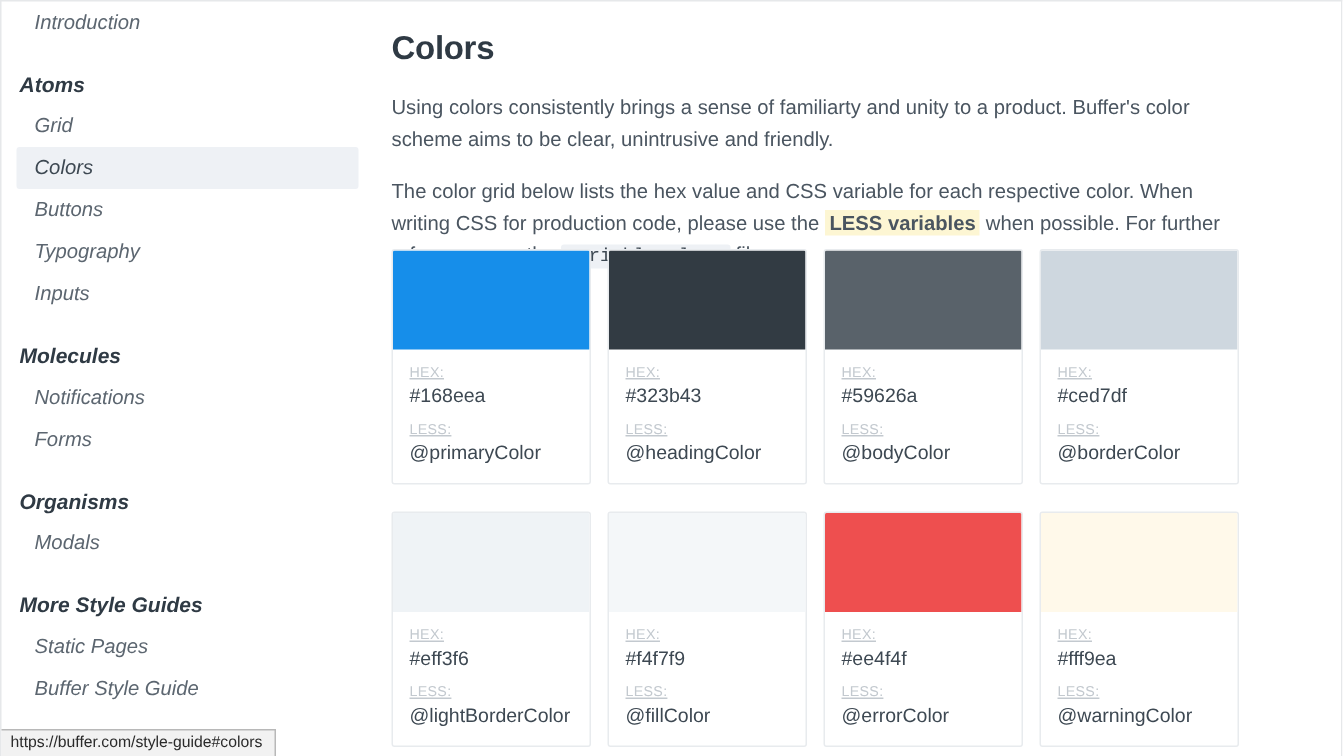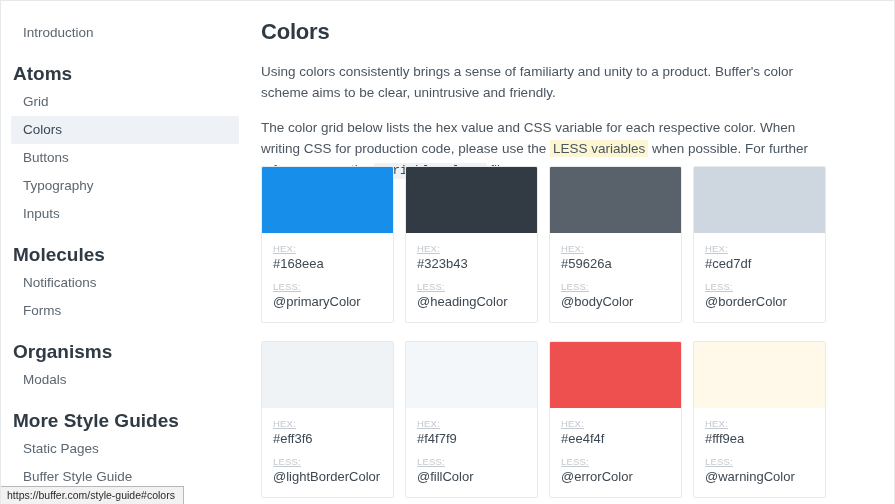--- a/index.html
+++ b/index.html
@@ -20,21 +20,21 @@
     border-left: 1px solid #e6e8ea;
     border-right: 1px solid #e6e8ea;
   }
 
   
   #sidebar {
     position: absolute;
     left: 0; top: 0;
     width: 248px;
     height: 480px;
-    padding-top: 18px;
+    font-style: italic;
   }
 
   .nav-link {
     display: block;
     margin: 0 10px 0 10px;
     padding: 6px 0 6px 12px;
     font-size: 13.5px;
     color: #5c6670;
     line-height: 16px;
     border-radius: 2px;
@@ -42,21 +42,21 @@
     white-space: nowrap;
   }
   .nav-link.active {
     background: #eef1f5;
     color: #3d4852;
   }
 
   .nav-group-title {
     margin: 0 10px 0 10px;
     padding: 6px 0 6px 2px;
-    font-size: 19px;
+    font-size: 14px;
     font-weight: bold;
     color: #2f3a44;
     line-height: 16px;
   }
 
   .nav-spacer { height: 13px; }
 
   
   #main {
     position: absolute;
@@ -79,20 +79,21 @@
     font-size: 13.5px;
     line-height: 21px;
     color: #4a5560;
     margin: 0 0 14px 0;
     max-width: 570px;
   }
 
   .hl {
     background: #fdf6d3;
     padding: 1px 3px;
+    font-weight: bold;
   }
 
   .code {
     font-family: "Liberation Mono", monospace;
     font-size: 12.5px;
     background: #eef1f5;
     color: #3d4852;
     padding: 1px 4px;
     border-radius: 2px;
   }

